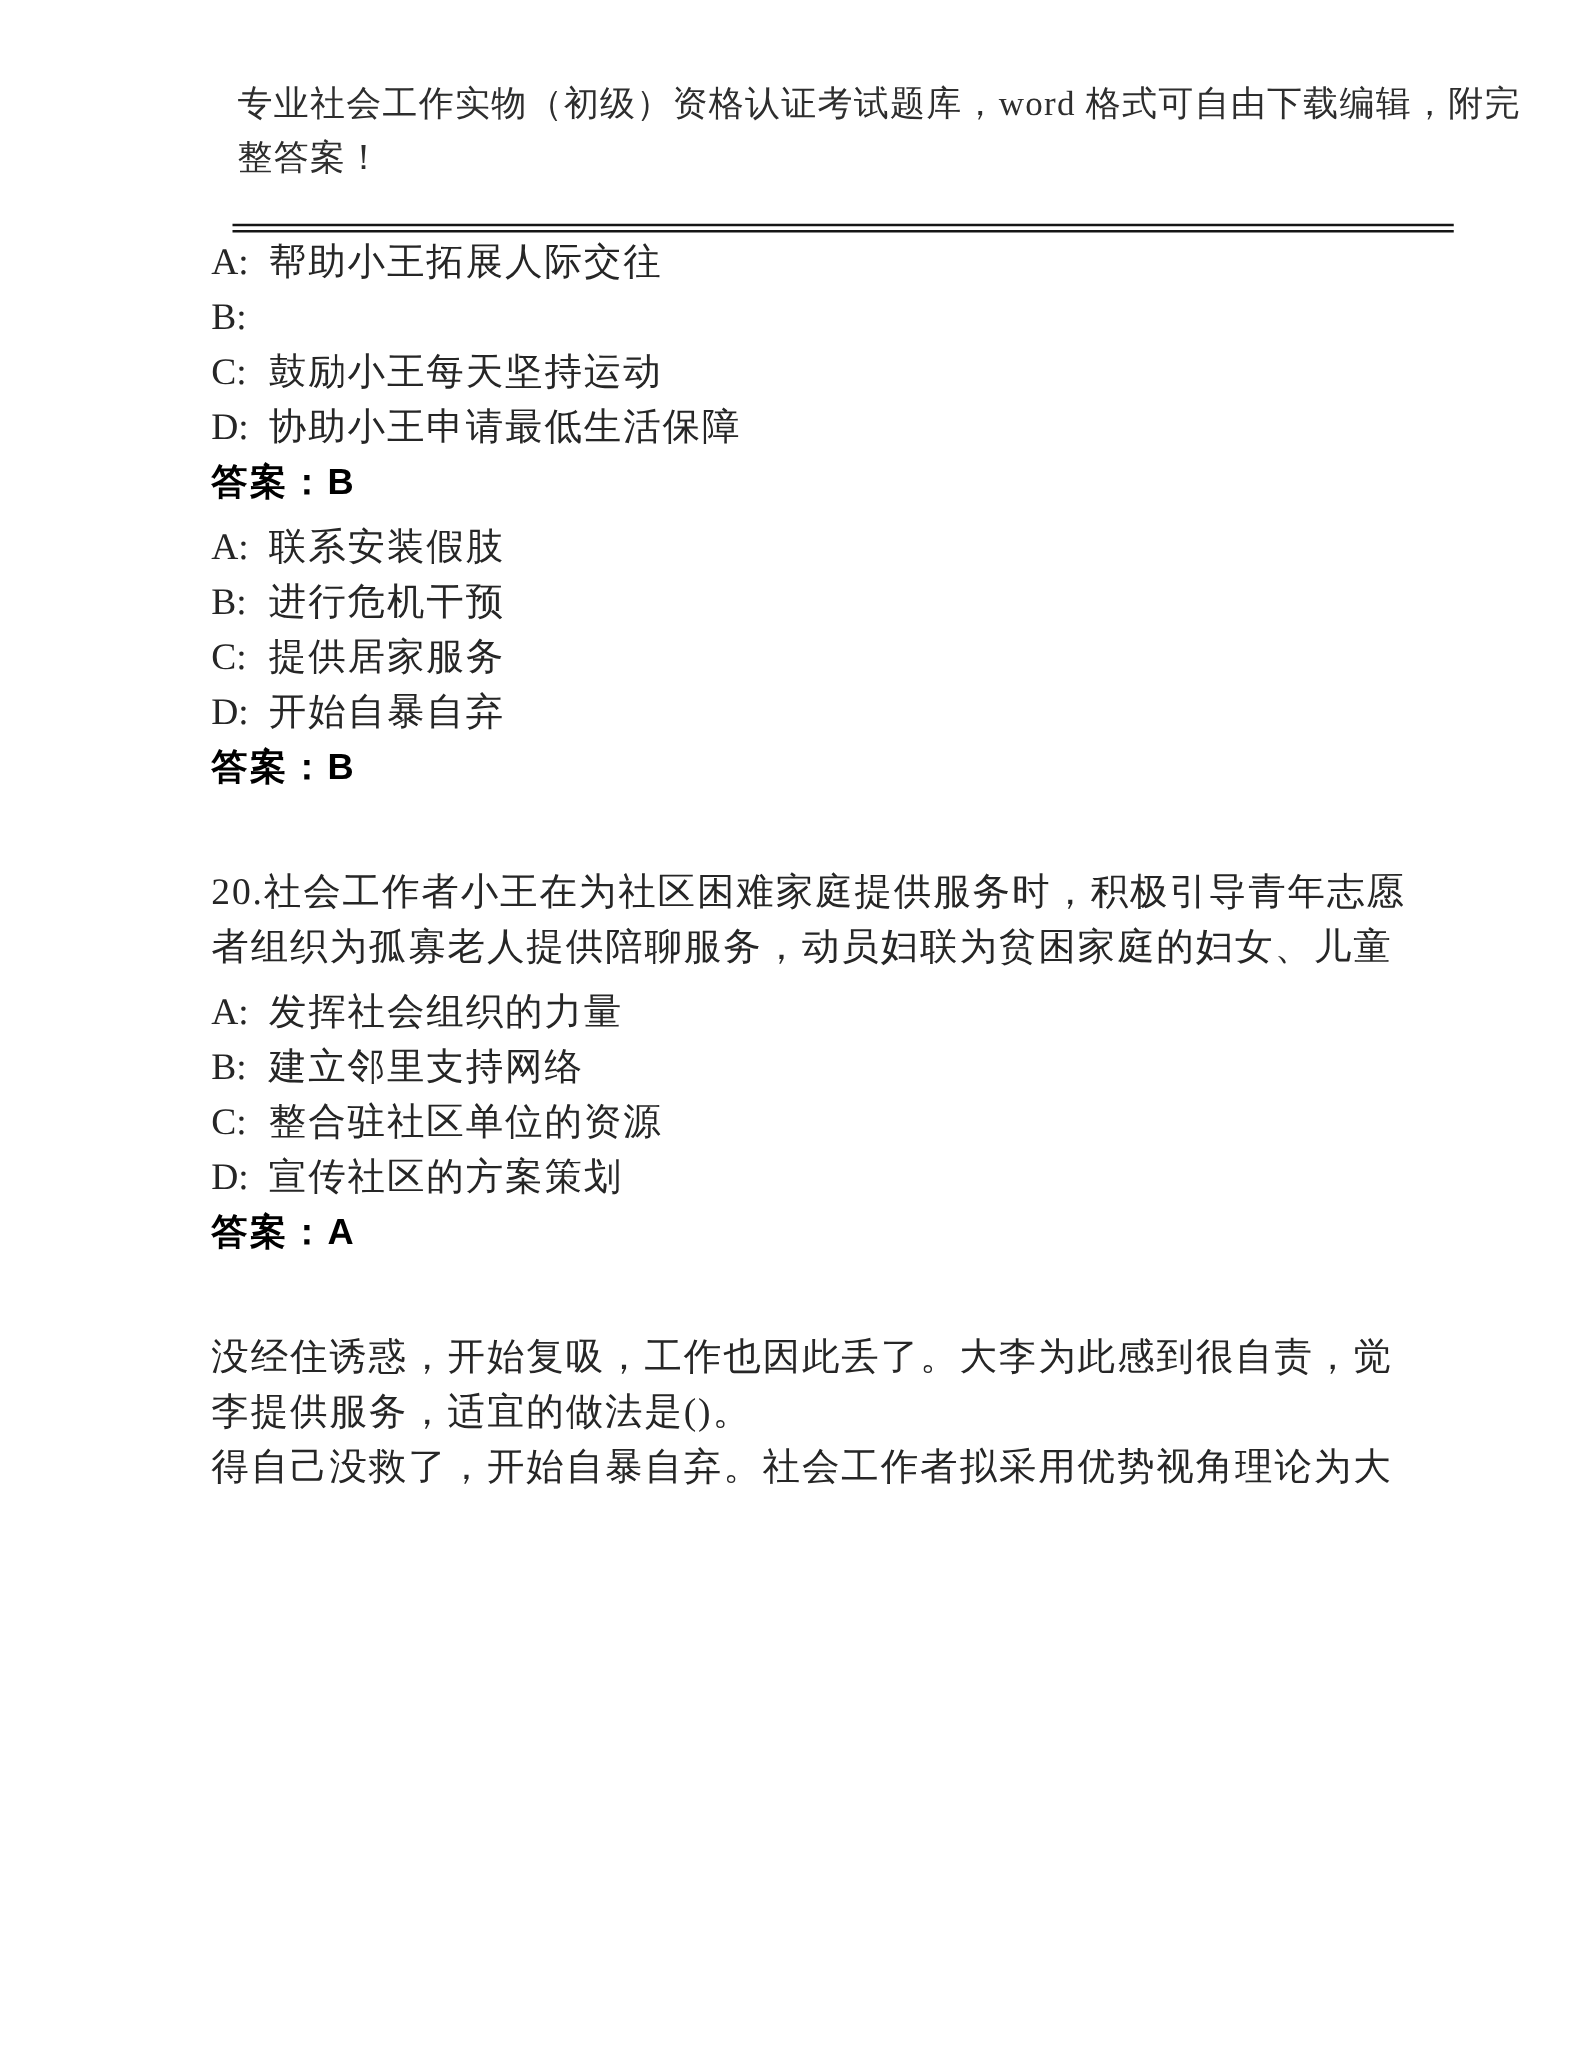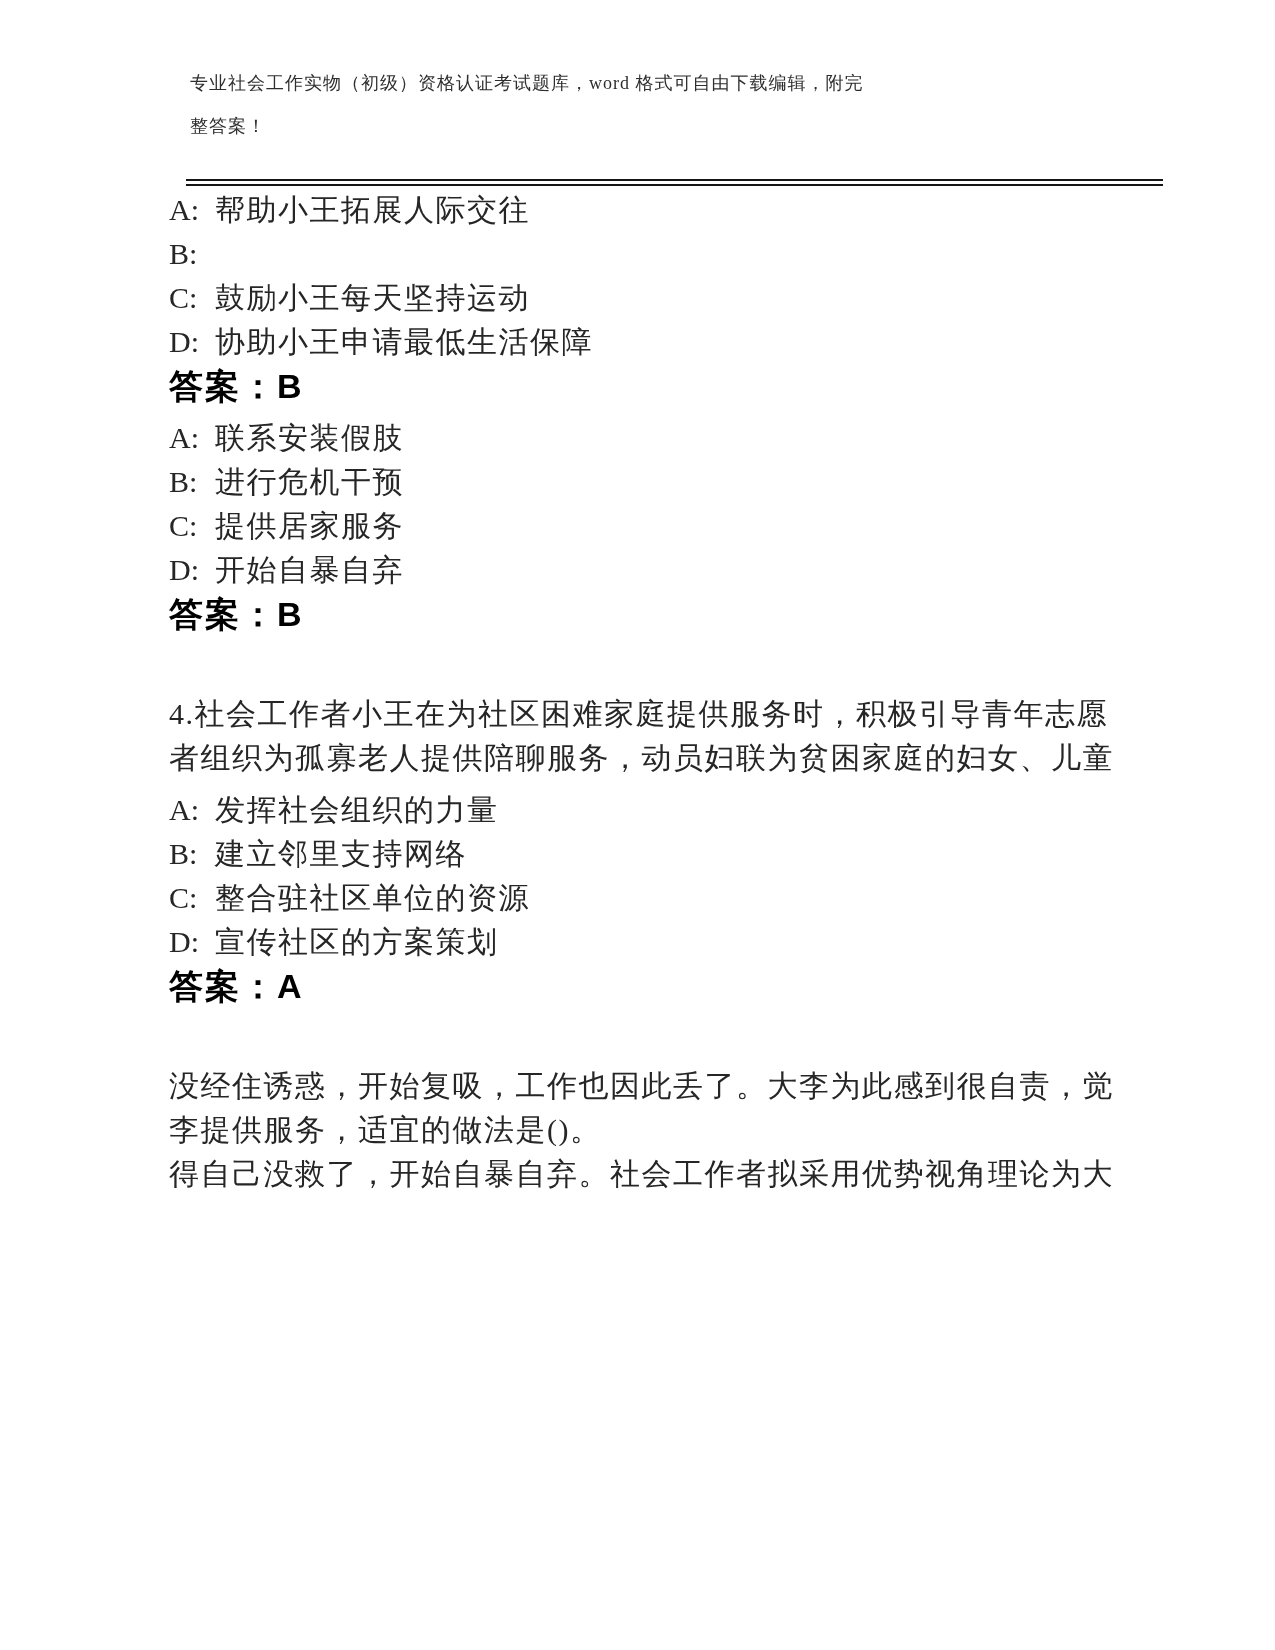--- a/index.html
+++ b/index.html
@@ -14,21 +14,21 @@
     background: #ffffff;
     overflow: hidden;
     font-family: "Liberation Serif", "DejaVu Serif", serif;
     color: #262626;
   }
   .doc-header {
     position: absolute;
     left: 190px;
     top: 62px;
     width: 900px;
-    font-size: 18px;
+    font-size: 28px;
     line-height: 43px;
     letter-spacing: 1px;
     color: #2e2e2e;
   }
   .doc-header .hline {
     white-space: nowrap;
   }
   .header-rule {
     position: absolute;
     left: 186px;
@@ -64,21 +64,21 @@
     align-items: baseline;
     white-space: nowrap;
   }
   .opt-label {
     flex: 0 0 46px;
     letter-spacing: 0;
   }
   .answer {
     font-family: "Liberation Sans", "DejaVu Sans", sans-serif;
     font-weight: 700;
-    font-size: 34px;
+    font-size: 29px;
     line-height: 44px;
     letter-spacing: 2px;
     color: #000000;
     white-space: nowrap;
   }
 </style>
 </head>
 <body>
 
 <div class="page">
@@ -134,21 +134,21 @@
           <span class="opt-text">开始自暴自弃</span>
         </div>
       </div>
       <div class="answer">
         <span>答案：</span><span>B</span>
       </div>
     </section>
 
     <section>
       <div class="stem">
-        <div class="stem-line">4.社会工作者小王在为社区困难家庭提供服务时，积极引导青年志愿</div>
+        <div class="stem-line">20.社会工作者小王在为社区困难家庭提供服务时，积极引导青年志愿</div>
         <div class="stem-line">者组织为孤寡老人提供陪聊服务，动员妇联为贫困家庭的妇女、儿童</div>
       </div>
       <div class="options">
         <div class="opt">
           <span class="opt-label">A:</span>
           <span class="opt-text">发挥社会组织的力量</span>
         </div>
         <div class="opt">
           <span class="opt-label">B:</span>
           <span class="opt-text">建立邻里支持网络</span>

